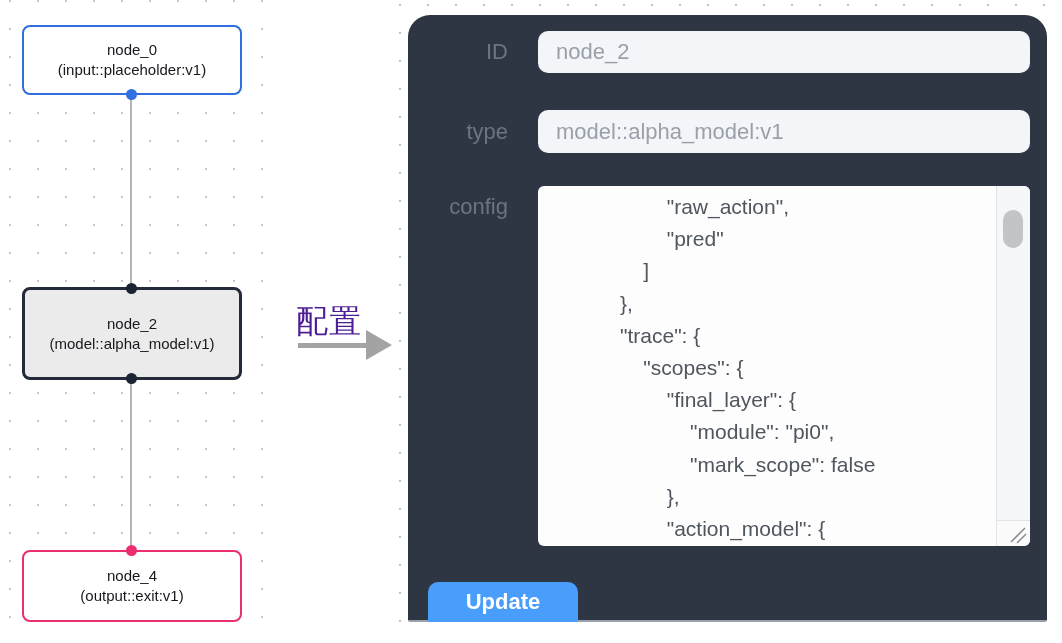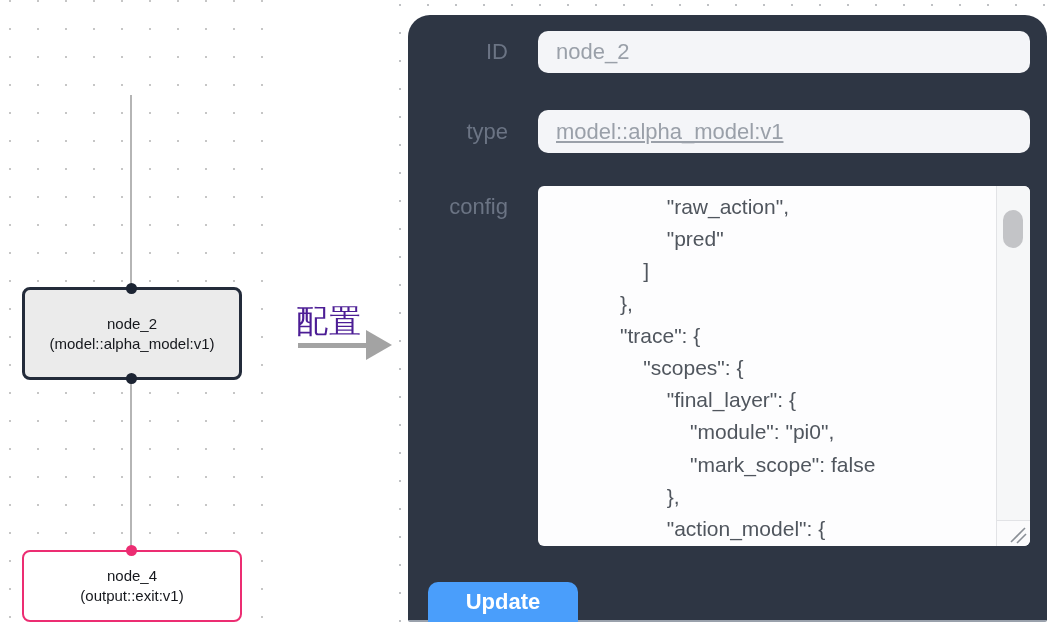--- a/index.html
+++ b/index.html
@@ -64,21 +64,21 @@
     border-bottom:2px solid #9aa1ac;}
   .field-label{position:absolute;left:0;width:100px;text-align:right;
     font-size:22px;color:var(--label-gray);}
   .lbl-id{top:16px;height:42px;line-height:42px;}
   .lbl-type{top:95px;height:43px;line-height:43px;padding-left:36px;}
   .lbl-config{top:180px;line-height:24px;}
   .text-field{position:absolute;left:130px;width:492px;background:var(--field-bg);
     border:none;outline:none;border-radius:10px;padding:0 18px;font-size:22px;
     color:var(--field-text);font-family:"Liberation Sans","DejaVu Sans",sans-serif;}
   .fld-id{top:16px;height:42px;}
-  .fld-type{top:95px;height:43px;text-decoration:underline;}
+  .fld-type{top:95px;height:43px;}
 
   .config-box{position:absolute;left:130px;top:171px;width:492px;height:360px;
     background:#fdfdfe;border-radius:6px;overflow:hidden;}
   .config-text{position:absolute;left:0;top:0;right:34px;bottom:0;overflow:hidden;
     padding:5px 0 0 12px;font-size:21px;line-height:32.2px;white-space:pre;
     color:var(--json-text);}
   .scroll-strip{position:absolute;right:0;top:0;width:34px;bottom:26px;
     background:#f6f7f8;border-left:1px solid #e2e3e6;}
   .scroll-thumb{position:absolute;left:6px;top:24px;width:20px;height:38px;
     background:#c3c4c7;border-radius:10px;}
@@ -92,20 +92,25 @@
     cursor:pointer;font-family:"Liberation Sans","DejaVu Sans",sans-serif;}
 </style>
 </head>
 <body>
 
 <div class="stage">
 
   <div class="flow-canvas">
     <div class="edge"></div>
 
+    <div class="node node--input node0">
+      <div>node_0</div>
+      <div class="sub">(input::placeholder:v1)</div>
+      <span class="port port--bottom port--blue"></span>
+    </div>
 
 
     <div class="node node--selected node2">
       <div>node_2</div>
       <div class="sub">(model::alpha_model:v1)</div>
       <span class="port port--top"></span>
       <span class="port port--bottom"></span>
     </div>
 
 

